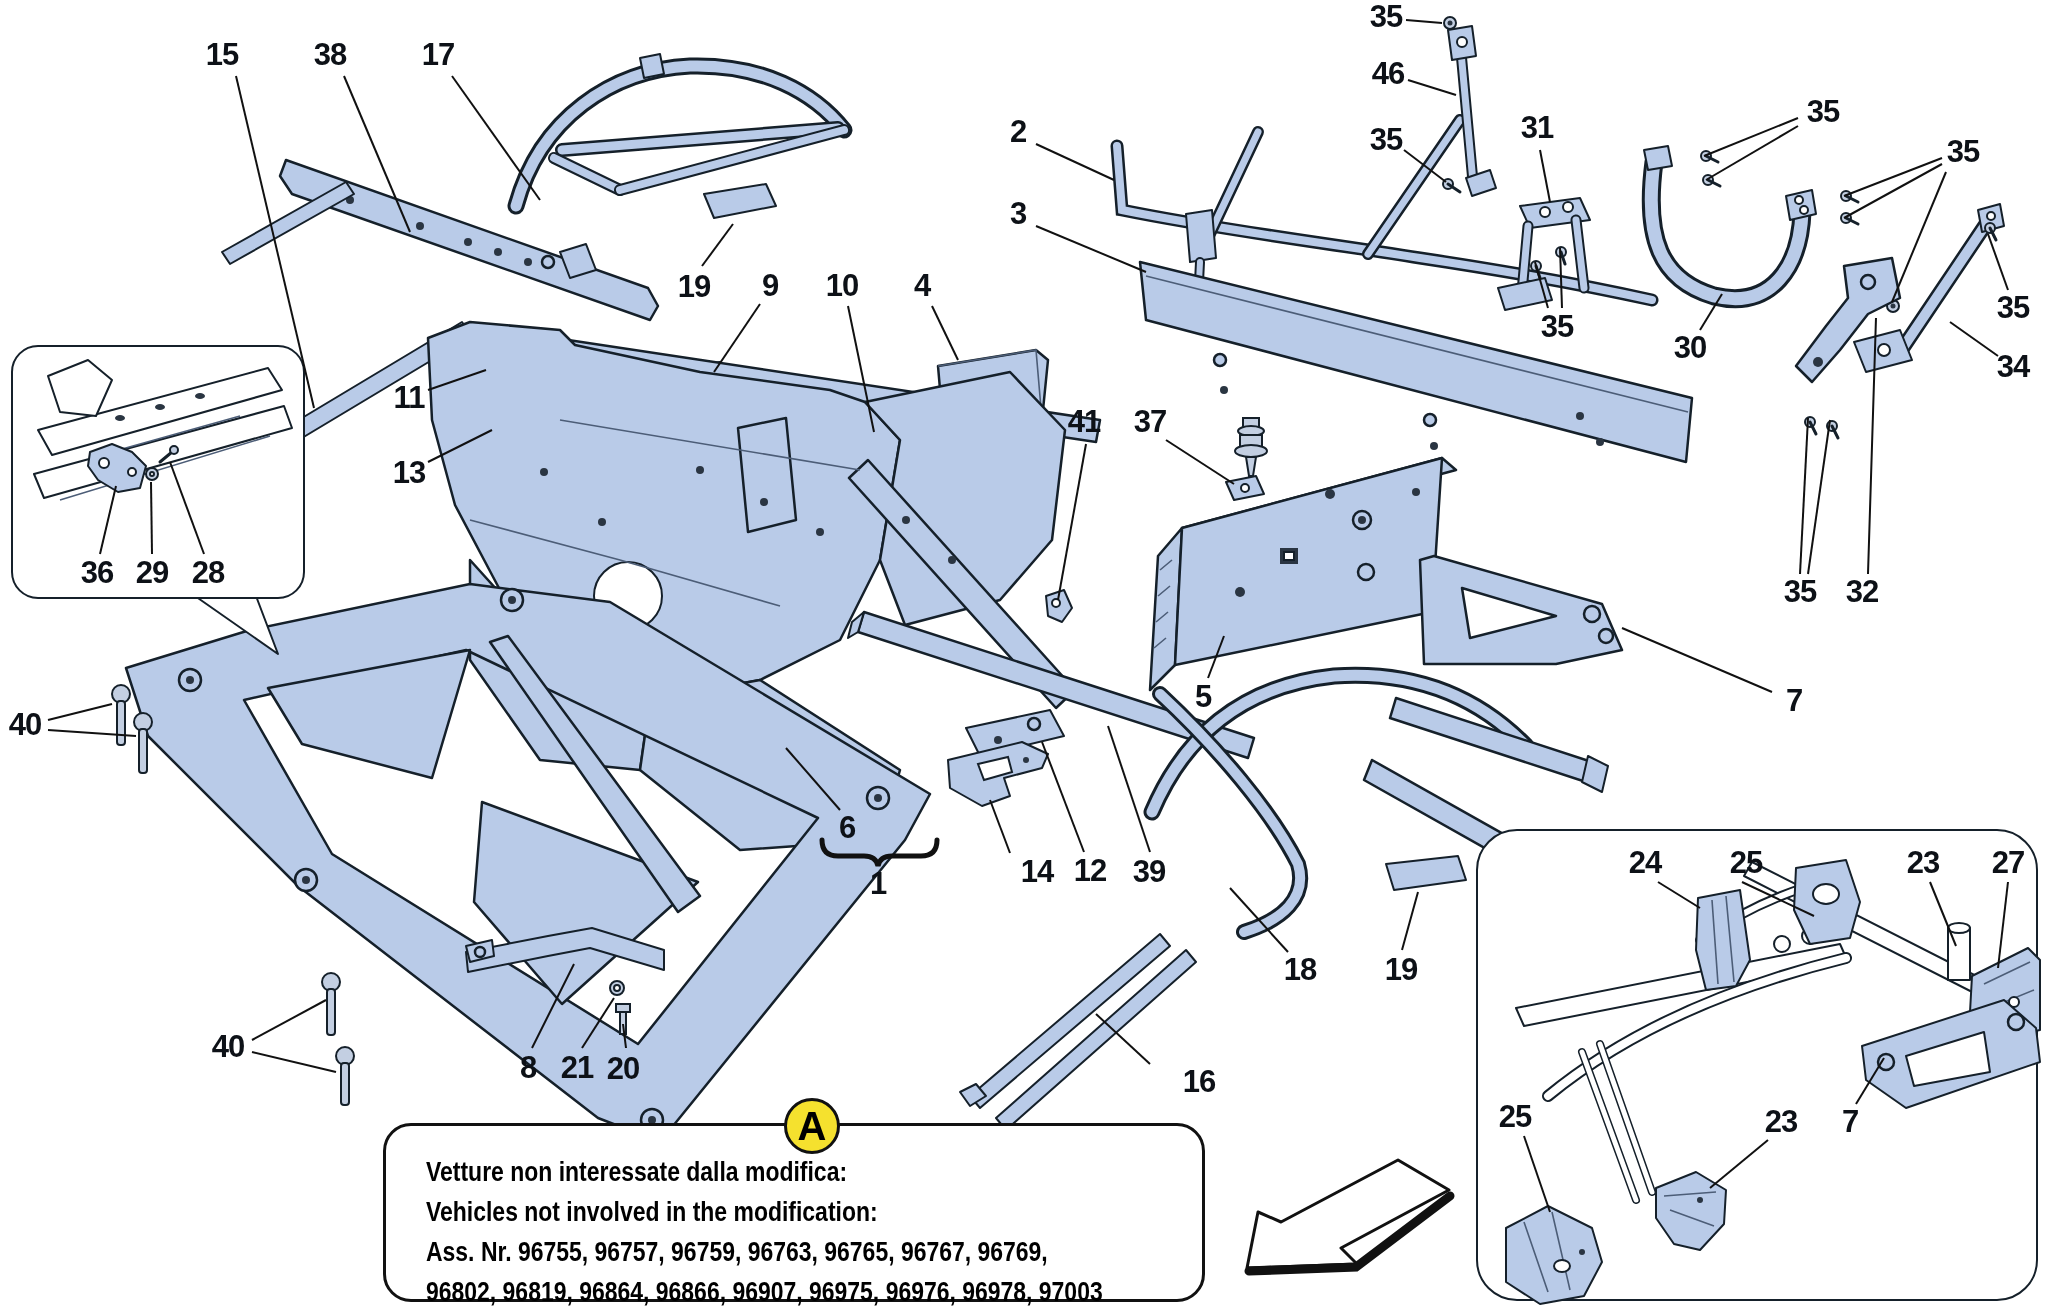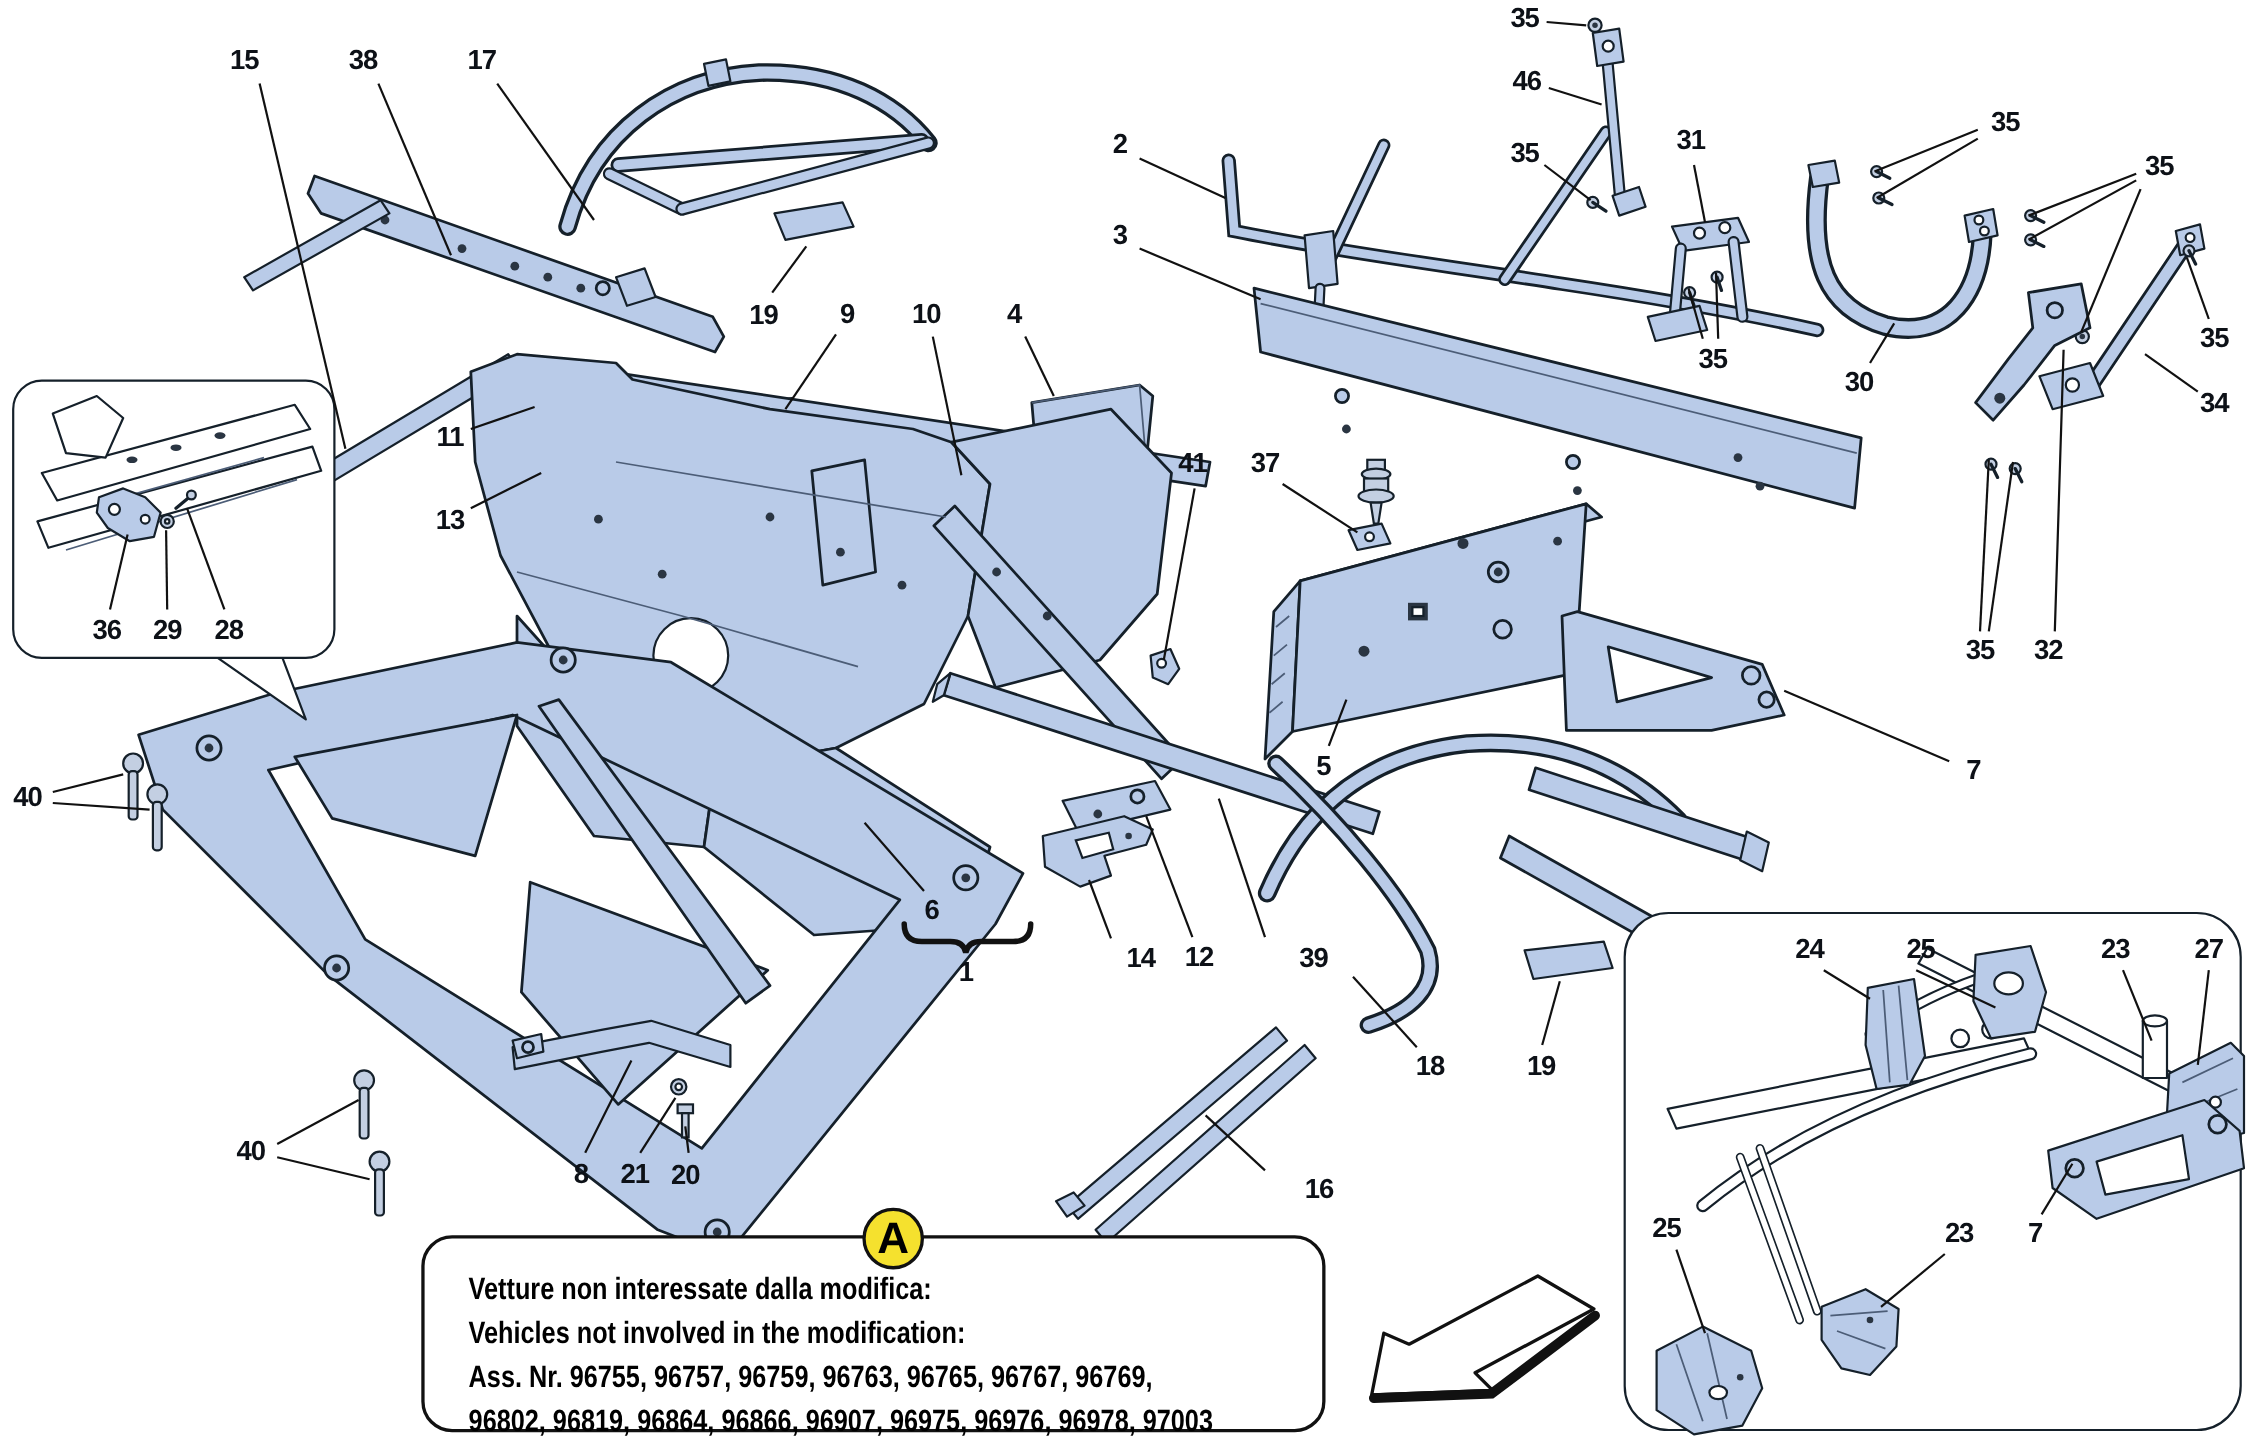--- a/index.html
+++ b/index.html
@@ -12,21 +12,21 @@
   .hole{fill:#ffffff;stroke:#15202a;stroke-width:2;}
   .ring{fill:#b9cbe8;stroke:#15202a;stroke-width:2.5;}
   .dot{fill:#2a3542;stroke:none;}
   .metal{fill:#c3cfe2;stroke:#15202a;stroke-width:2;}
   .detail{stroke:#4c5d77;stroke-width:1.6;fill:none;}
   .tube-o{fill:none;stroke:#15202a;stroke-linecap:round;}
   .tube-i{fill:none;stroke:#b9cbe8;stroke-linecap:round;}
   .tube-wo{fill:none;stroke:#15202a;stroke-linecap:round;}
   .tube-wi{fill:none;stroke:#ffffff;stroke-linecap:round;}
   #leader-layer line{stroke:#111111;stroke-width:2;}
-  .callout{position:absolute;transform:translate(-50%,-50%);font-weight:bold;font-size:25px;
+  .callout{position:absolute;transform:translate(-50%,-50%);font-weight:bold;font-size:31px;
            color:#0d1117;letter-spacing:-1px;white-space:nowrap;}
   .note-box{position:absolute;left:383px;top:1123px;width:822px;height:179px;background:#ffffff;
             border:3px solid #111;border-radius:28px;box-sizing:border-box;}
   .note-text{position:absolute;left:40px;top:26px;width:940px;transform:scaleX(.82);
              transform-origin:0 0;font-weight:bold;font-size:28px;line-height:40px;color:#000;}
   .badge-a{position:absolute;left:784px;top:1098px;width:56px;height:56px;border-radius:50%;
            background:#f5e12e;border:3px solid #111;box-sizing:border-box;text-align:center;
            line-height:50px;font-size:40px;font-weight:bold;color:#000;}
 </style>
 </head>
@@ -500,21 +500,21 @@
       <div class="callout" style="left: 152px; top: 573px;">29</div>
       <div class="callout" style="left: 208px; top: 573px;">28</div>
       <div class="callout" style="left: 25px; top: 725px;">40</div>
       <div class="callout" style="left: 1084px; top: 422px;">41</div>
       <div class="callout" style="left: 1150px; top: 422px;">37</div>
       <div class="callout" style="left: 1203px; top: 697px;">5</div>
       <div class="callout" style="left: 847px; top: 828px;">6</div>
       <div class="callout" style="left: 878px; top: 884px;">1</div>
       <div class="callout" style="left: 1037px; top: 872px;">14</div>
       <div class="callout" style="left: 1090px; top: 871px;">12</div>
-      <div class="callout" style="left: 1194px; top: 872px;">39</div>
+      <div class="callout" style="left: 1149px; top: 872px;">39</div>
       <div class="callout" style="left: 1300px; top: 970px;">18</div>
       <div class="callout" style="left: 1401px; top: 970px;">19</div>
       <div class="callout" style="left: 1163px; top: 1082px; margin-left: 36px;">16</div>
       <div class="callout" style="left: 228px; top: 1047px;">40</div>
       <div class="callout" style="left: 528px; top: 1068px;">8</div>
       <div class="callout" style="left: 577px; top: 1068px;">21</div>
       <div class="callout" style="left: 623px; top: 1069px;">20</div>
       <div class="callout" style="left: 1515px; top: 1117px;">25</div>
       <div class="callout" style="left: 1781px; top: 1122px;">23</div>
       <div class="callout" style="left: 1850px; top: 1122px;">7</div>

